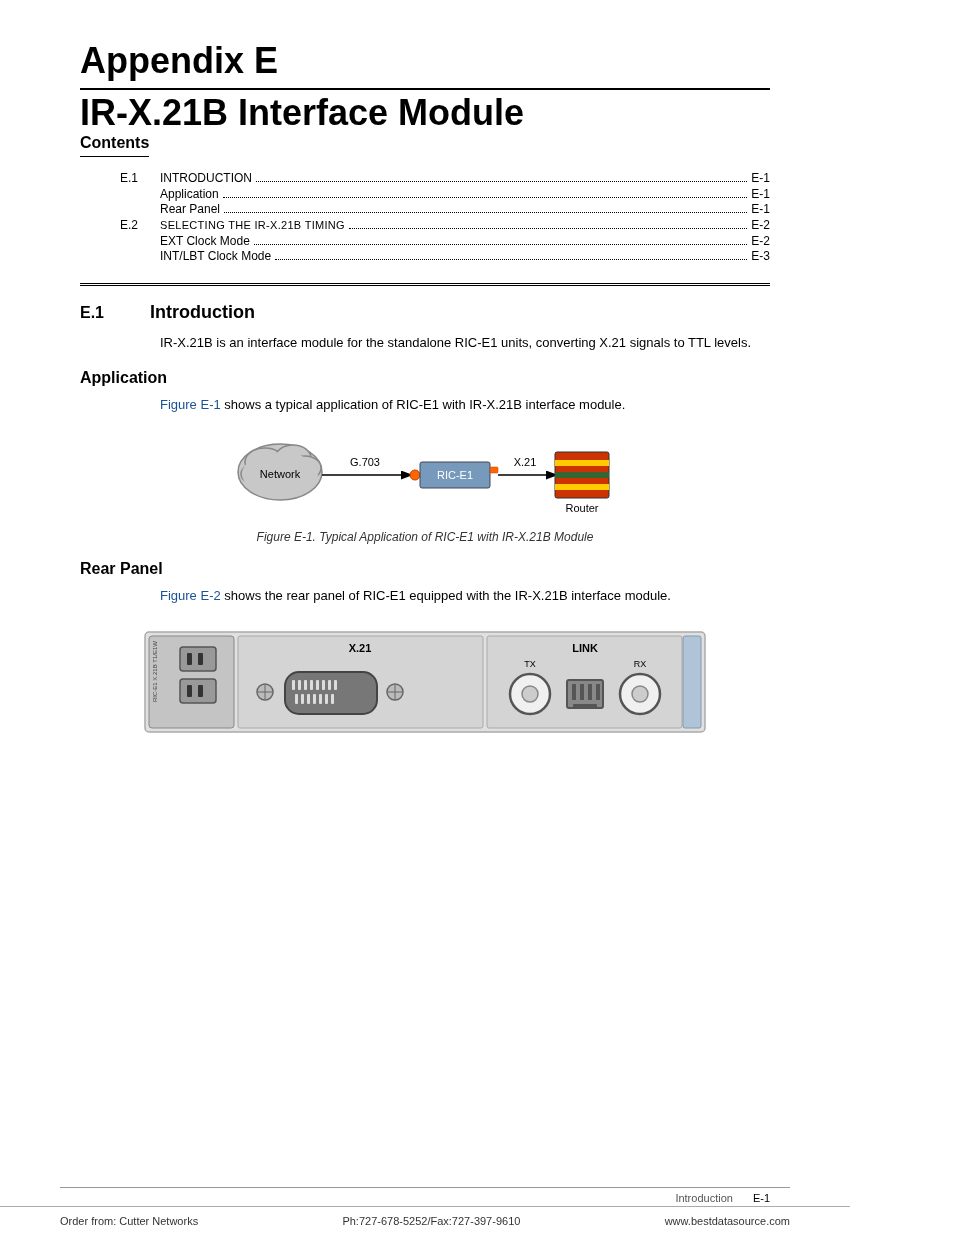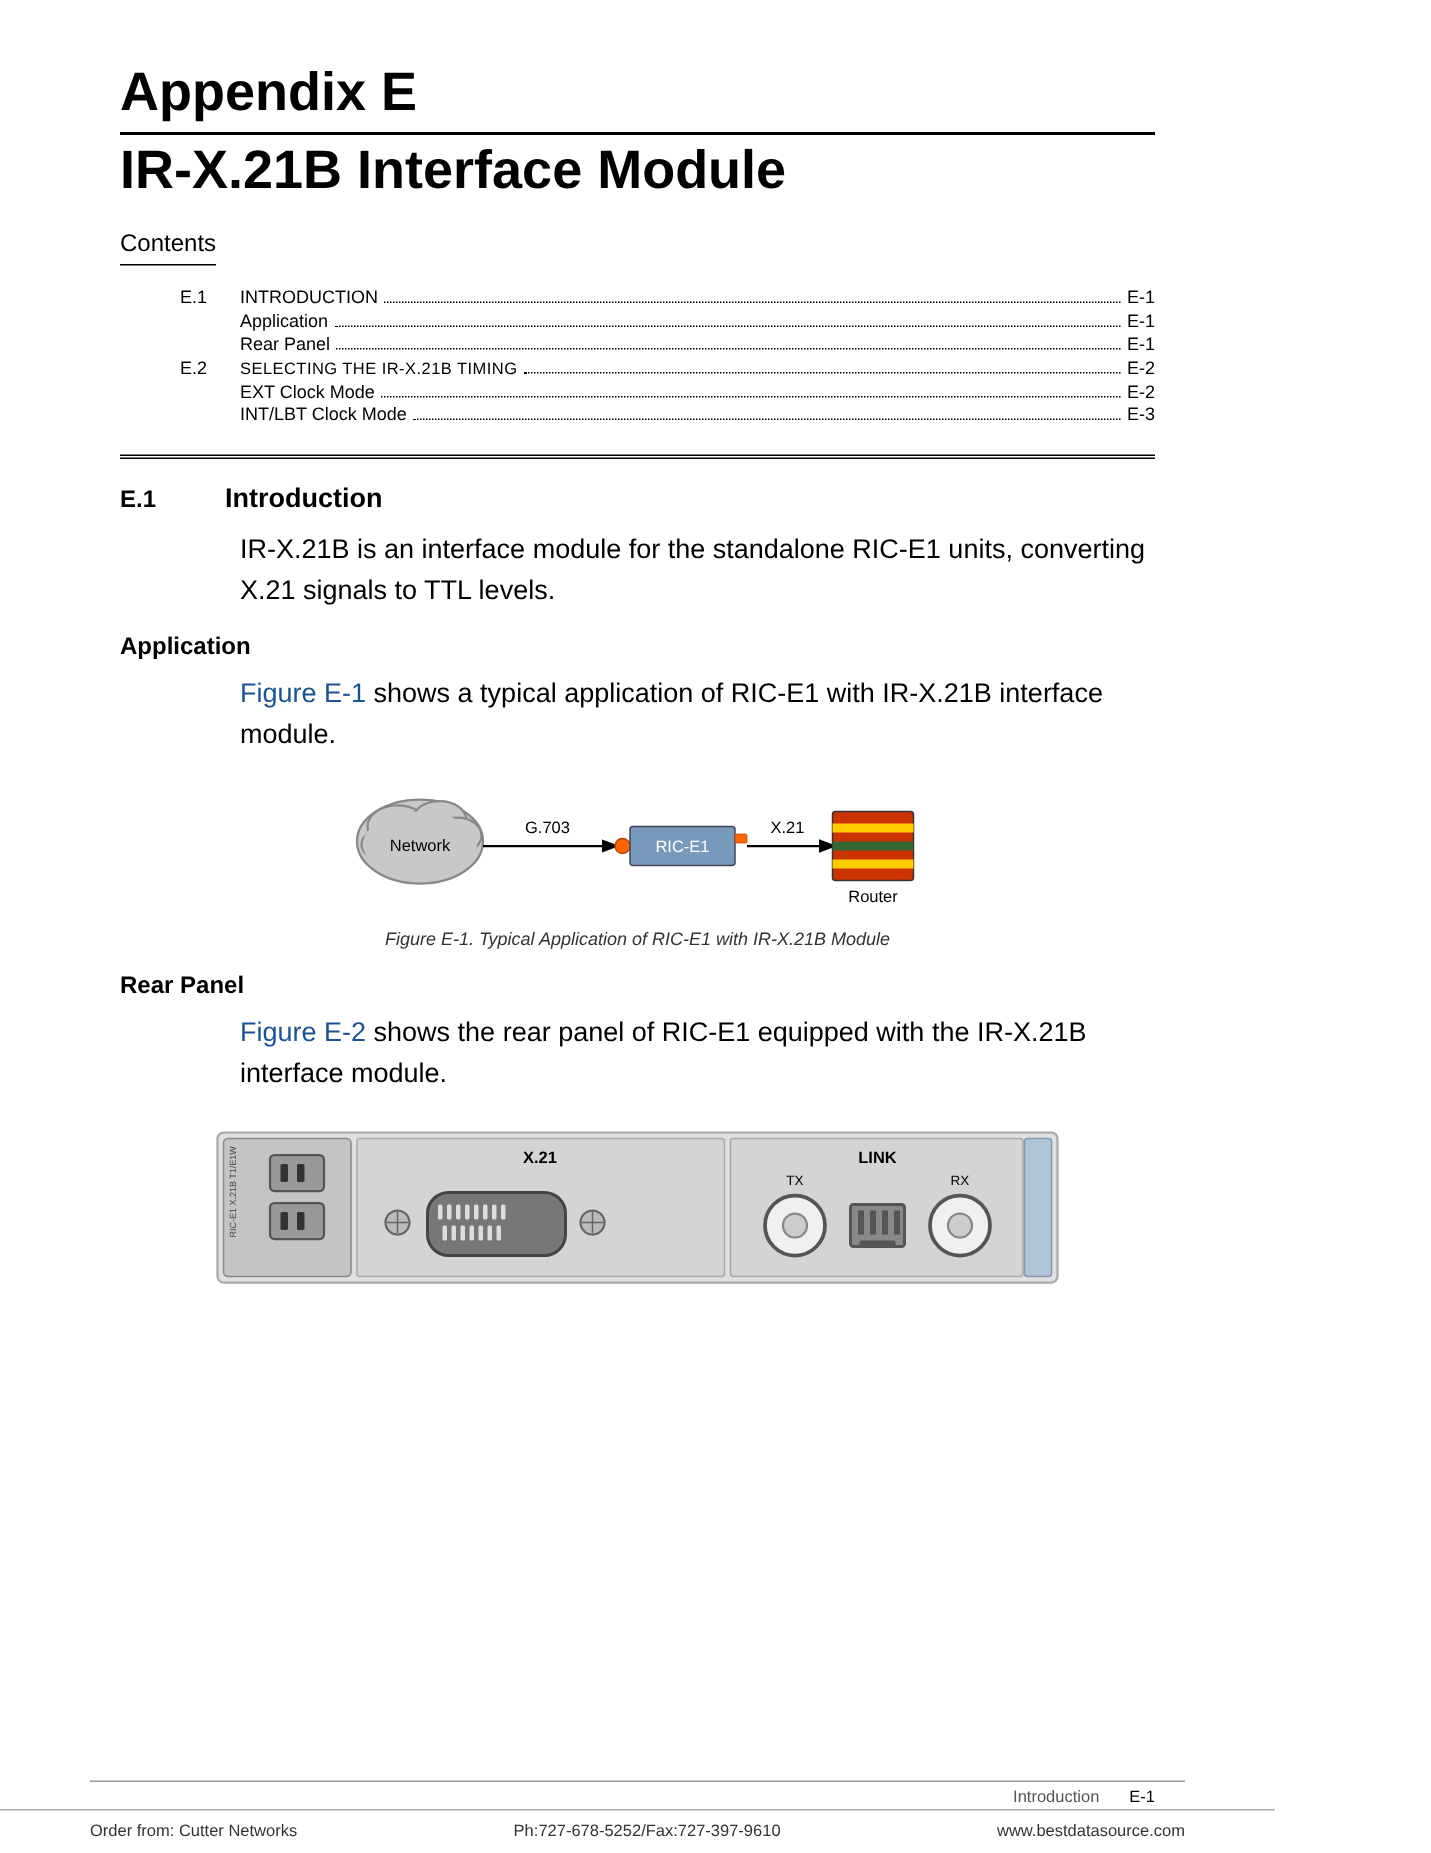--- a/index.html
+++ b/index.html
@@ -33,32 +33,31 @@
       font-family: Arial, Helvetica, sans-serif;
       margin-bottom: 2px;
       padding-bottom: 6px;
       border-bottom: 2px solid #000;
     }
 
     .module-title {
       font-size: 36px;
       font-weight: bold;
       font-family: Arial, Helvetica, sans-serif;
-      margin-bottom: 20px;
     }
 
     
     .contents-section {
       border: none;
       margin-bottom: 20px;
     }
 
     .contents-heading {
       font-size: 16px;
-      font-weight: normal;
+      font-weight: bold;
       font-family: Arial, Helvetica, sans-serif;
       border-bottom: 1px solid #000;
       padding-bottom: 4px;
       margin-bottom: 12px;
       display: inline-block;
     }
 
     .toc-row {
       display: flex;
       align-items: baseline;
@@ -103,21 +102,21 @@
       font-weight: bold;
     }
 
     .subsection-heading {
       font-size: 16px;
       font-weight: bold;
       margin: 16px 0 8px 0;
     }
 
     .body-text {
-      font-size: 18px;
+      font-size: 13px;
       line-height: 1.5;
       margin-left: 80px;
       margin-bottom: 10px;
     }
 
     .figure-ref {
       color: #1a5296;
     }
 
     

